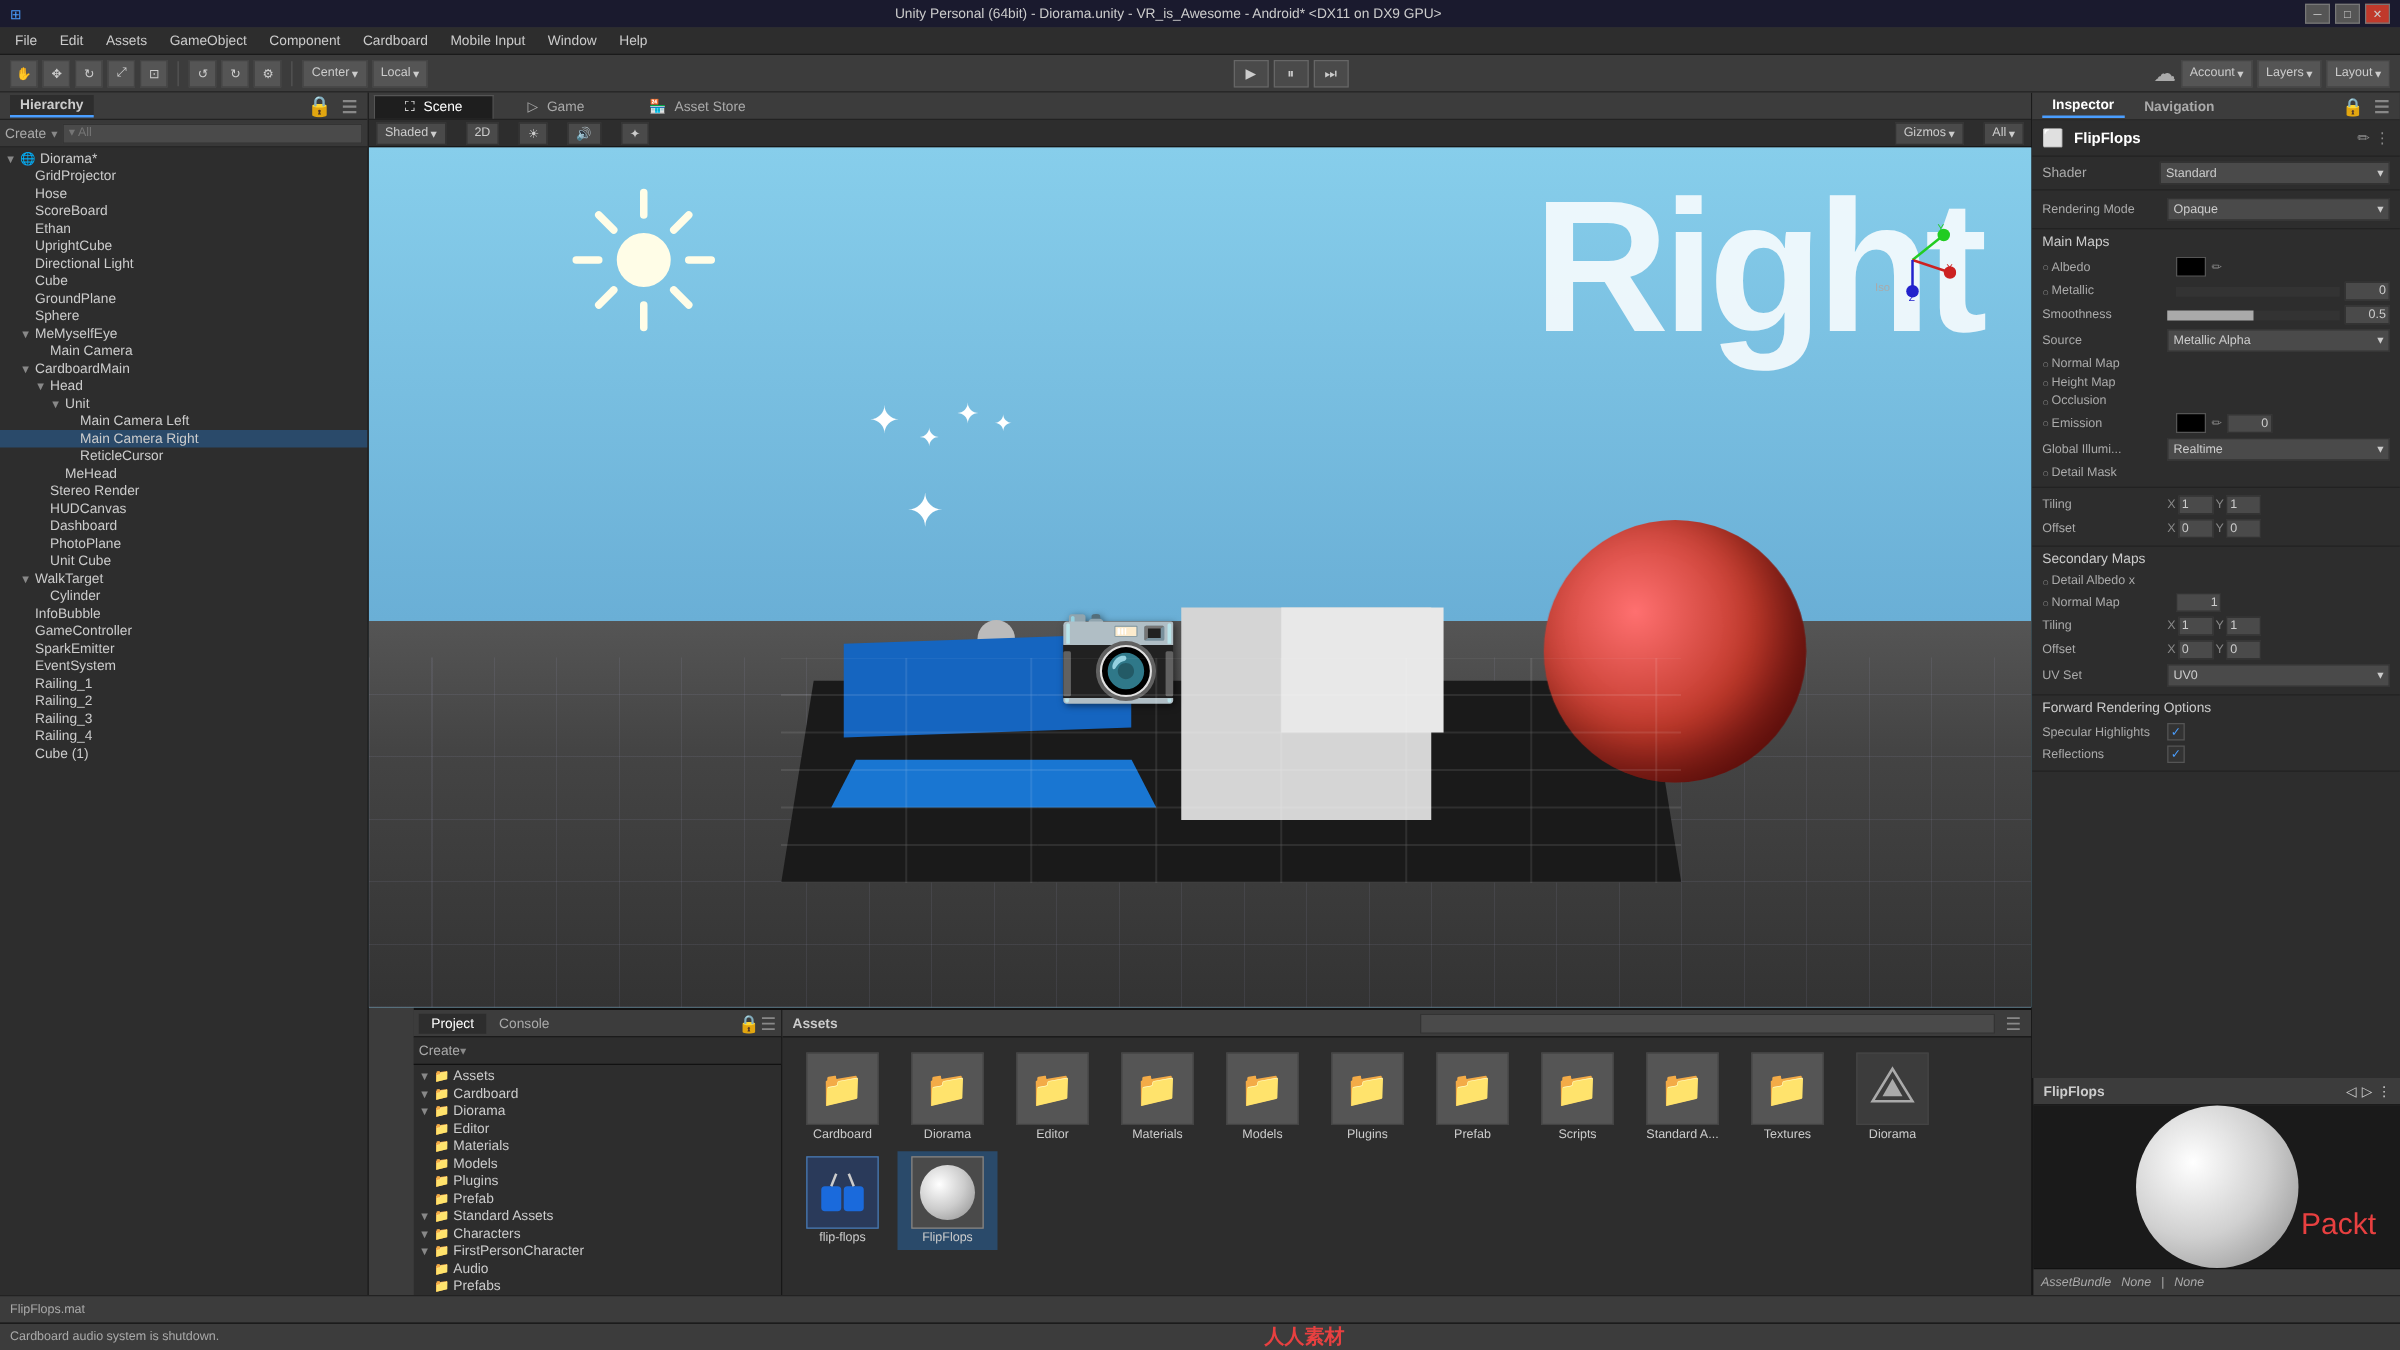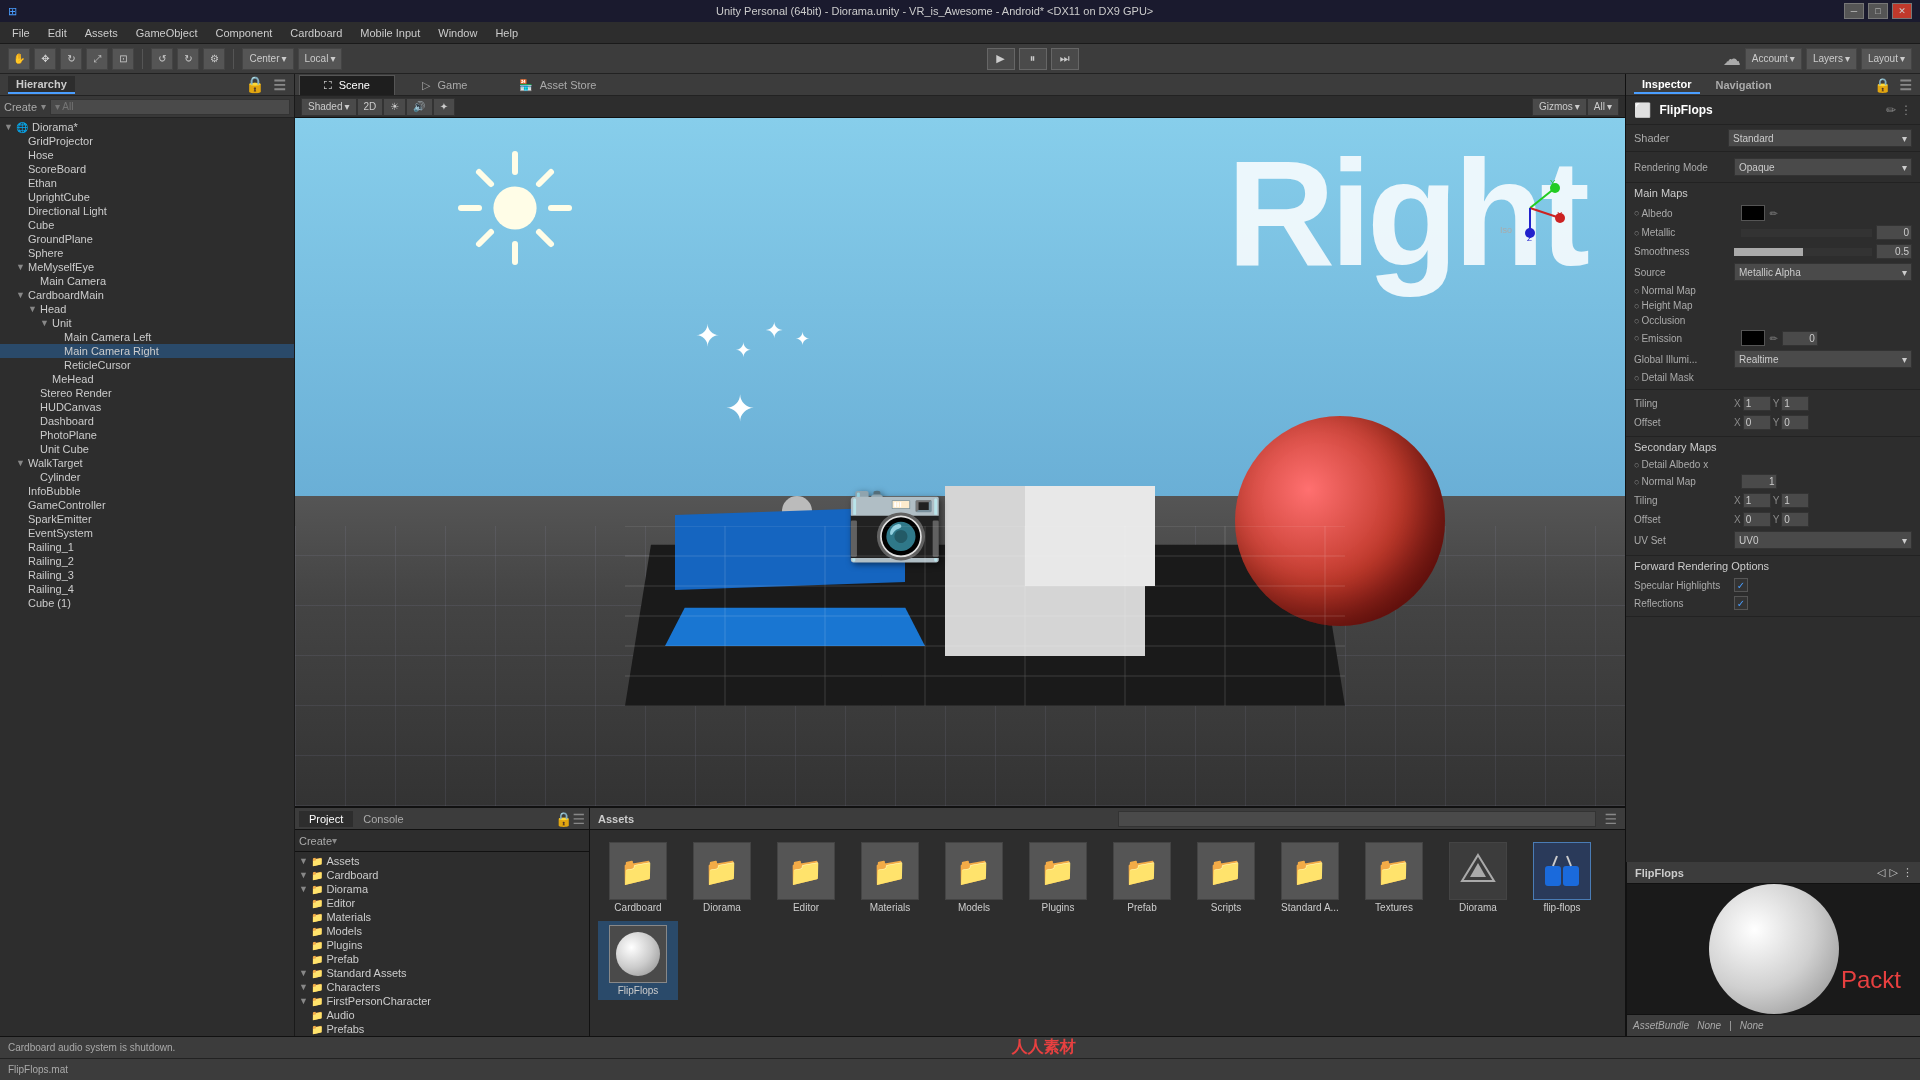--- a/index.html
+++ b/index.html
@@ -67,21 +67,21 @@
     #scene-tabs {
       height: 22px; background: #3c3c3c; border-bottom: 1px solid #222;
       display: flex; align-items: flex-end; padding: 0 4px;
     }
     .scene-tab { padding: 3px 24px; font-size: 11px; cursor: pointer; color: #aaa; border: 1px solid transparent; border-bottom: none; margin-right: 2px; }
     .scene-tab.active { background: #1e1e1e; color: #fff; border-color: #555; }
 
     
     #scene-toolbar {
       height: 22px; background: #2d2d2d; border-bottom: 1px solid #111;
-      display: flex; align-items: center; padding: 0 6px; gap: 0;
+      display: flex; align-items: center; padding: 0 6px; gap: 16px;
     }
     .scene-toolbar-btn { height: 18px; padding: 0 6px; background: #4a4a4a; border: 1px solid #333; color: #ccc; font-size: 10px; cursor: pointer; display: flex; align-items: center; gap: 2px; }
 
     
     #viewport {
       flex: 1; position: relative; overflow: hidden; background: #87CEEB;
     }
     .viewport-canvas {
       width: 100%; height: 100%; position: relative; overflow: hidden;
     }
@@ -182,21 +182,21 @@
     ::-webkit-scrollbar-track { background: #2d2d2d; }
     ::-webkit-scrollbar-thumb { background: #555; border-radius: 3px; }
 
     
     #app { display: flex; flex-direction: column; height: 1080px; width: 1920px; }
     #work-area { display: flex; flex: 1; overflow: hidden; }
     #center-and-bottom { flex: 1; display: flex; flex-direction: column; overflow: hidden; }
     #scene-area { flex: 1; display: flex; overflow: hidden; }
 
     
-    #bottom-row { height: 230px; display: flex; border-top: 2px solid #111; }
+    #bottom-row { height: 230px; display: flex; border-top: 2px solid #111; margin-left: 36px; }
     #project-console-area { width: 295px; min-width: 295px; border-right: 1px solid #111; display: flex; flex-direction: column; background: #2d2d2d; }
     #assets-area { flex: 1; display: flex; flex-direction: column; background: #2d2d2d; }
   </style>
 </head>
 <body>
 
 <div id="app">
 
   <div id="title-bar">
     <span style="color:#4a9eff; margin-right:8px;">⊞</span>
@@ -921,23 +921,23 @@
               <span>None</span>
               <span>|</span>
               <span>None</span>
             </div>
           </div>
         </div>
       </div>
     </div>
   </div>
 
+  <div style="height:22px; background:#3c3c3c; display:flex; align-items:center; padding:0 8px; border-top:1px solid #222; font-size:10px; color:#aaa;">
+    <span>FlipFlops.mat</span>
+  </div>
+
   <div id="status-bar">
     <span>Cardboard audio system is shutdown.</span>
     <div class="status-center">
       <span style="font-size:16px; color:#e84040; font-weight:bold;">人人素材</span>
     </div>
   </div>
-
-  <div style="height:22px; background:#3c3c3c; display:flex; align-items:center; padding:0 8px; border-top:1px solid #222; font-size:10px; color:#aaa;">
-    <span>FlipFlops.mat</span>
-  </div>
 </div>
 
 </body></html>

